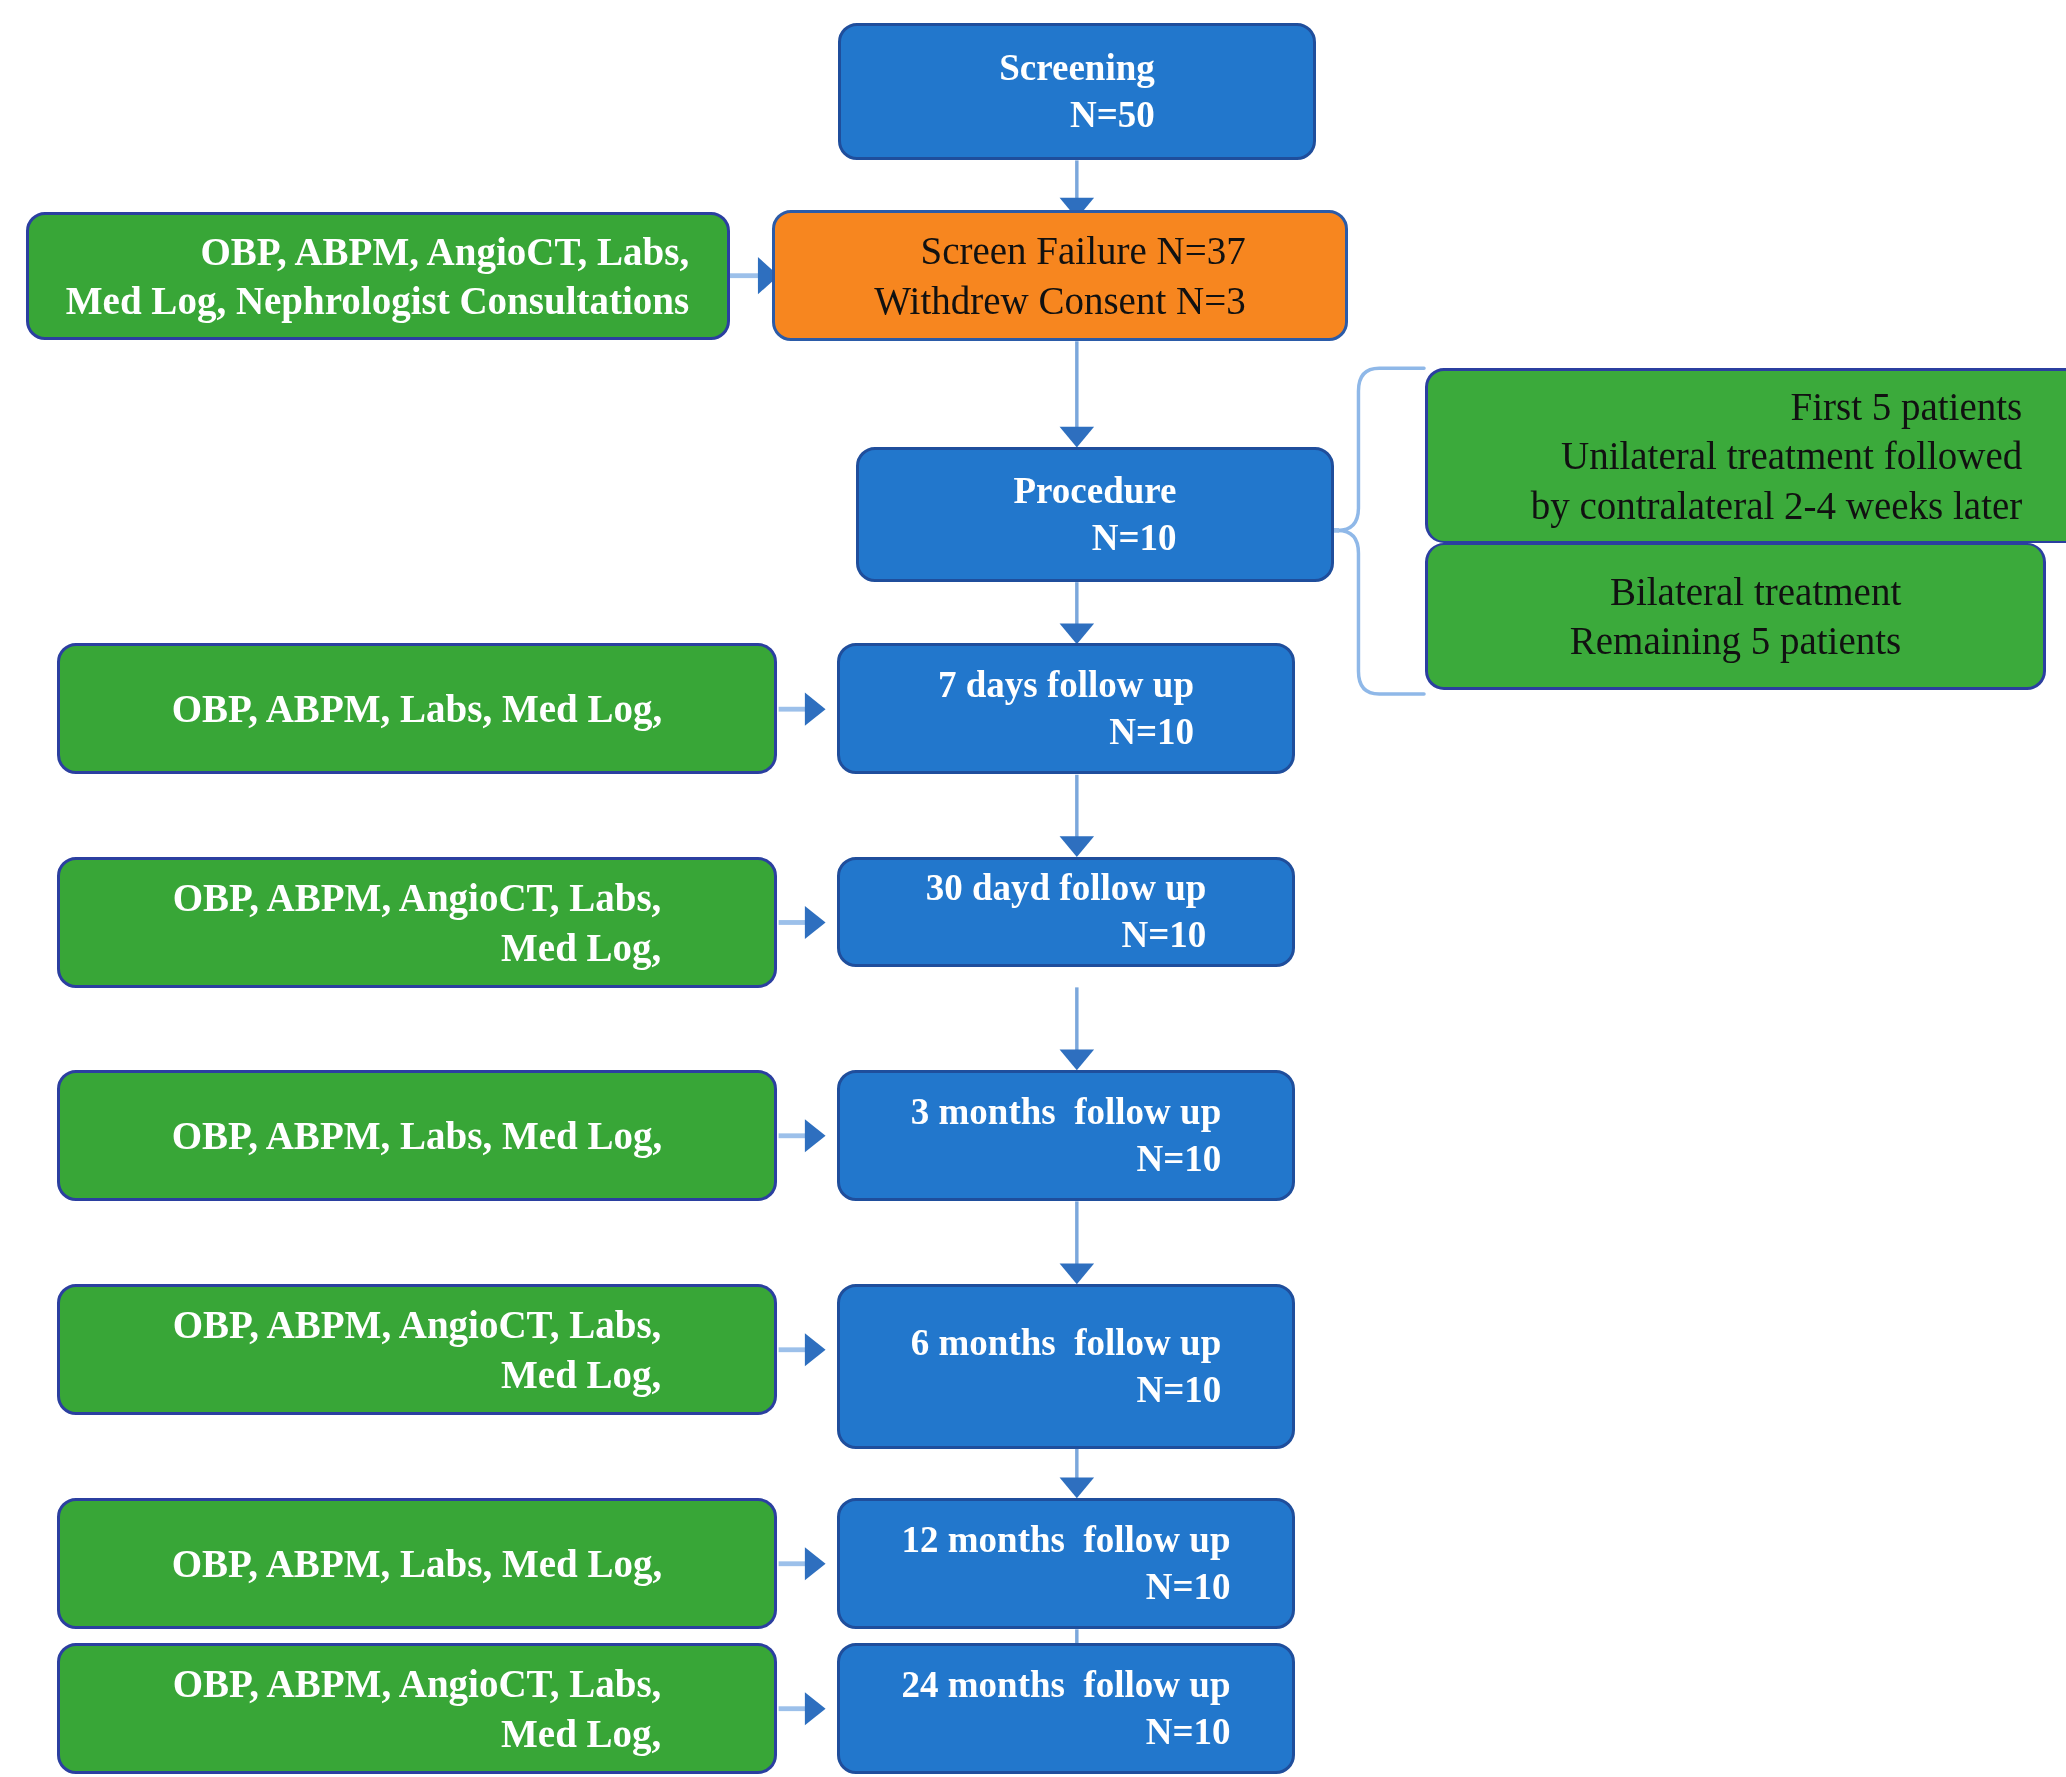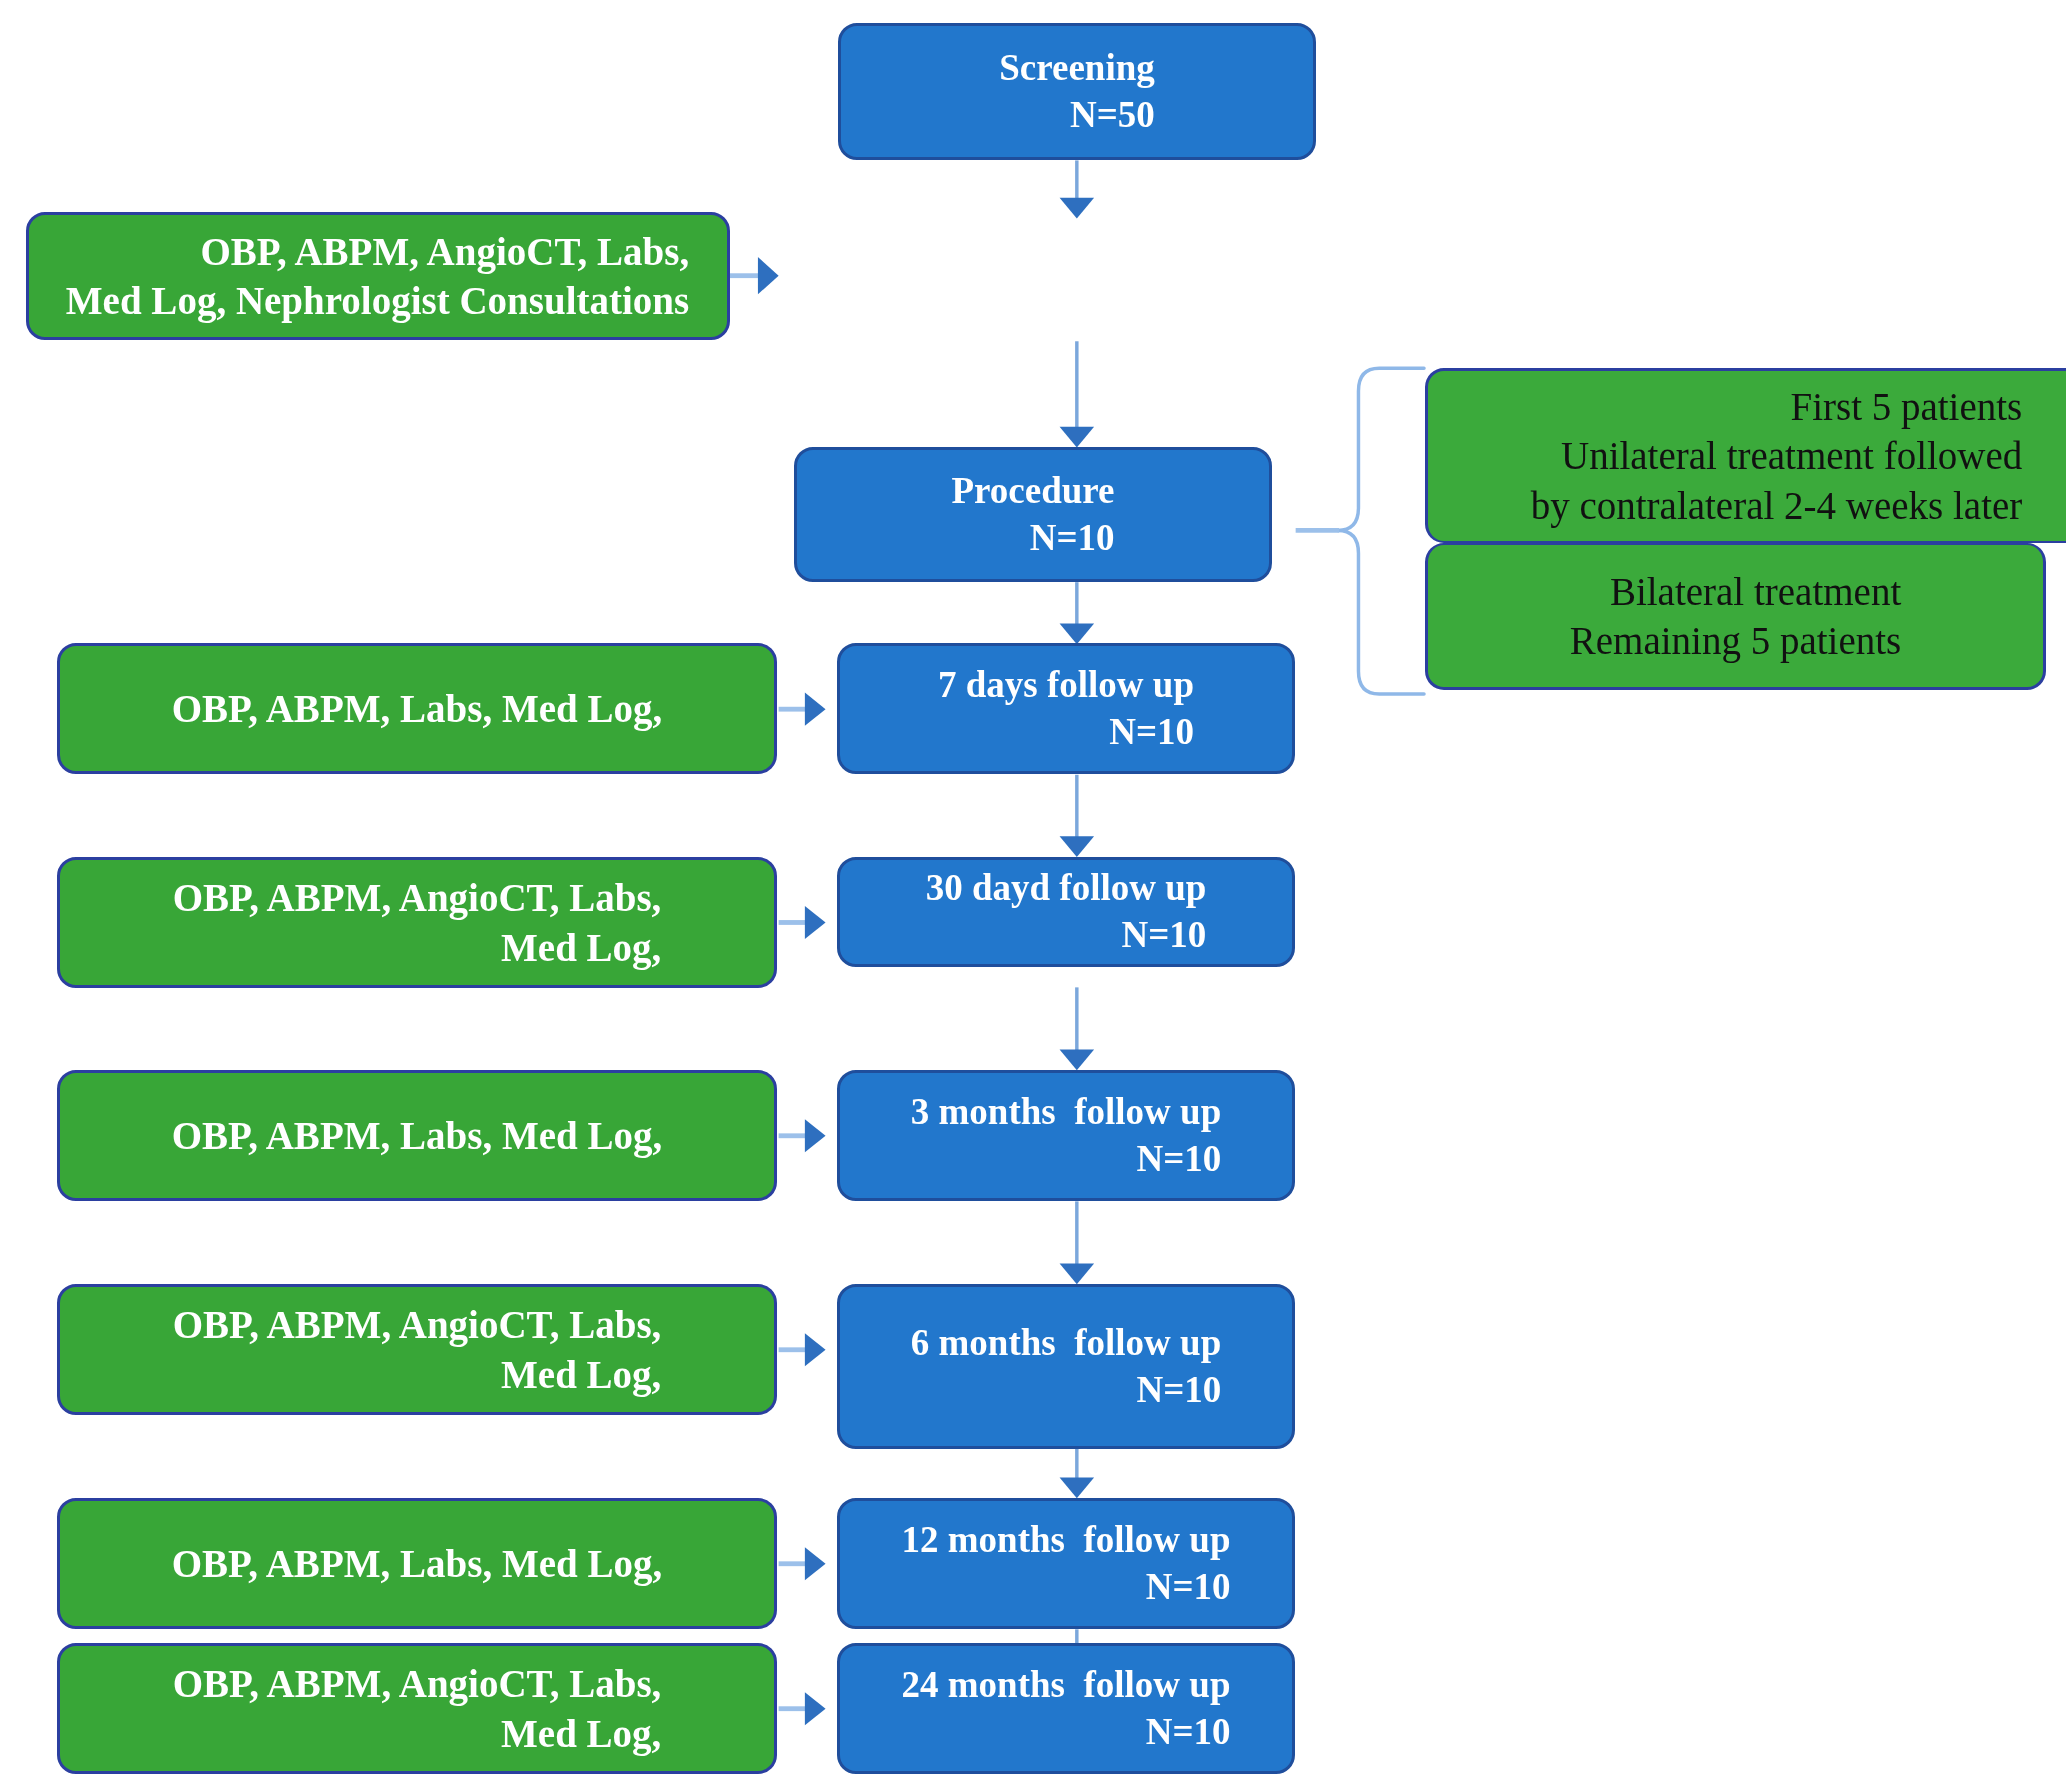--- a/index.html
+++ b/index.html
@@ -158,22 +158,24 @@
     <line class="wire-side" x1="1877" y1="768" x2="1940" y2="768"></line>
 
   </svg>
 
   <div class="node node-blue" style="left:838px; top:23px; width:478px; height:137px;">Screening
 N=50</div>
 
   <div class="node node-green-white" style="left:25.5px; top:212px; width:704px; height:128px;">OBP, ABPM, AngioCT, Labs,
 Med Log, Nephrologist Consultations</div>
 
-
-  <div class="node node-blue" style="left:794px; top:447px; width:478px; height:135px;">Procedure
+  <div class="node node-orange" style="left:772px; top:210px; width:576px; height:131px;">Screen Failure N=37
+Withdrew Consent N=3</div>
+
+  <div class="node node-blue" style="left:856px; top:447px; width:478px; height:135px;">Procedure
 N=10</div>
 
   <div class="node node-green-black split-top" style="left:1425px; top:368px; width:703px; height:175px;">First 5 patients
 Unilateral treatment followed
 by contralateral 2-4 weeks later</div>
 
   <div class="node node-green-black split-bottom" style="left:1425px; top:543px; width:621px; height:147px;">Bilateral treatment
 Remaining 5 patients</div>
 
   <div class="node node-green-white" style="left:57px; top:643px; width:720px; height:131px;">OBP, ABPM, Labs, Med Log,</div>

